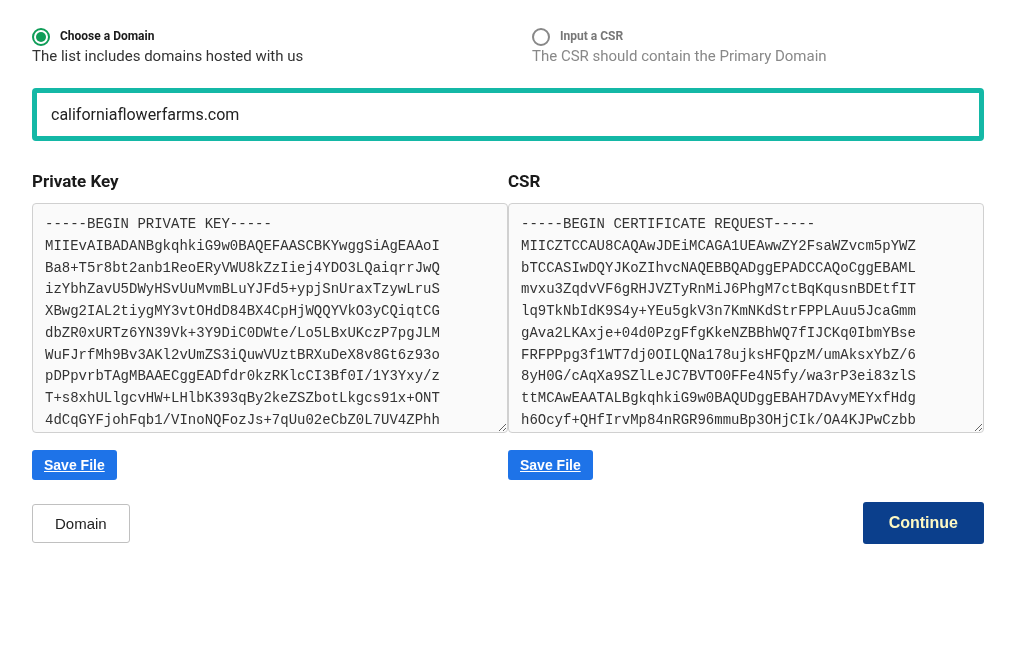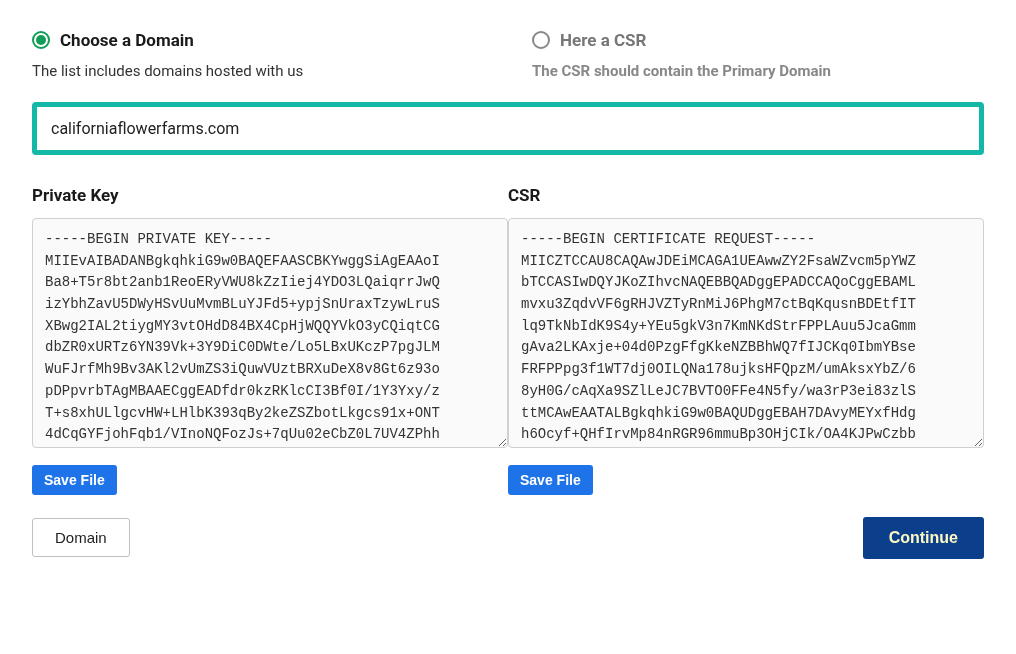--- a/index.html
+++ b/index.html
@@ -43,35 +43,33 @@
     border-color: #0f9d58;
   }
   .radio-outer.selected .radio-inner {
     width: 10px;
     height: 10px;
     border-radius: 50%;
     background: #0f9d58;
   }
   .radio-label {
     font-weight: 700;
-    font-size: 17px;
+    font-size: 12px;
     color: #1a1a1a;
     text-align: right;
   }
   .radio-label.inactive {
     color: #777;
   }
   .option-desc {
-    margin-top: 8px;
     font-size: 15px;
     color: #333;
   }
   .option-desc.inactive {
     color: #888;
-    font-weight: bold;
   }
   .domain-input {
     width: 100%;
     margin-top: 20px;
     padding: 12px 14px;
     font-size: 16px;
     border: 5px solid #14b8a6;
     border-radius: 4px;
     background: #fff;
     color: #222;
@@ -118,20 +116,21 @@
     display: inline-block;
     margin-top: 10px;
     background: #1e73e8;
     color: #fff;
     font-weight: 600;
     font-size: 14px;
     border: none;
     border-radius: 3px;
     padding: 7px 12px;
     cursor: pointer;
+    text-decoration: underline;
   }
   .footer-row {
     display: flex;
     justify-content: space-between;
     margin-top: 22px;
     align-items: center;
   }
   .btn-secondary {
     background: #fff;
     border: 1px solid #c0c0c0;
@@ -164,21 +163,21 @@
         <span class="radio-outer selected">
             <span class="radio-inner"></span>
           </span>
         <span class="radio-label">Choose a Domain</span>
       </div>
       <div class="option-desc">The list includes domains hosted with us</div>
     </div>
     <div class="option">
       <div class="radio-row">
         <span class="radio-outer"></span>
-        <span class="radio-label inactive">Here a CSR</span>
+        <span class="radio-label inactive">Input a CSR</span>
       </div>
       <div class="option-desc inactive">The CSR should contain the Primary Domain</div>
     </div>
   </div>
 
   <input type="text" class="domain-input" value="californiaflowerfarms.com" style="">
 
 
   <div class="key-grid">
     <div class="key-col">

